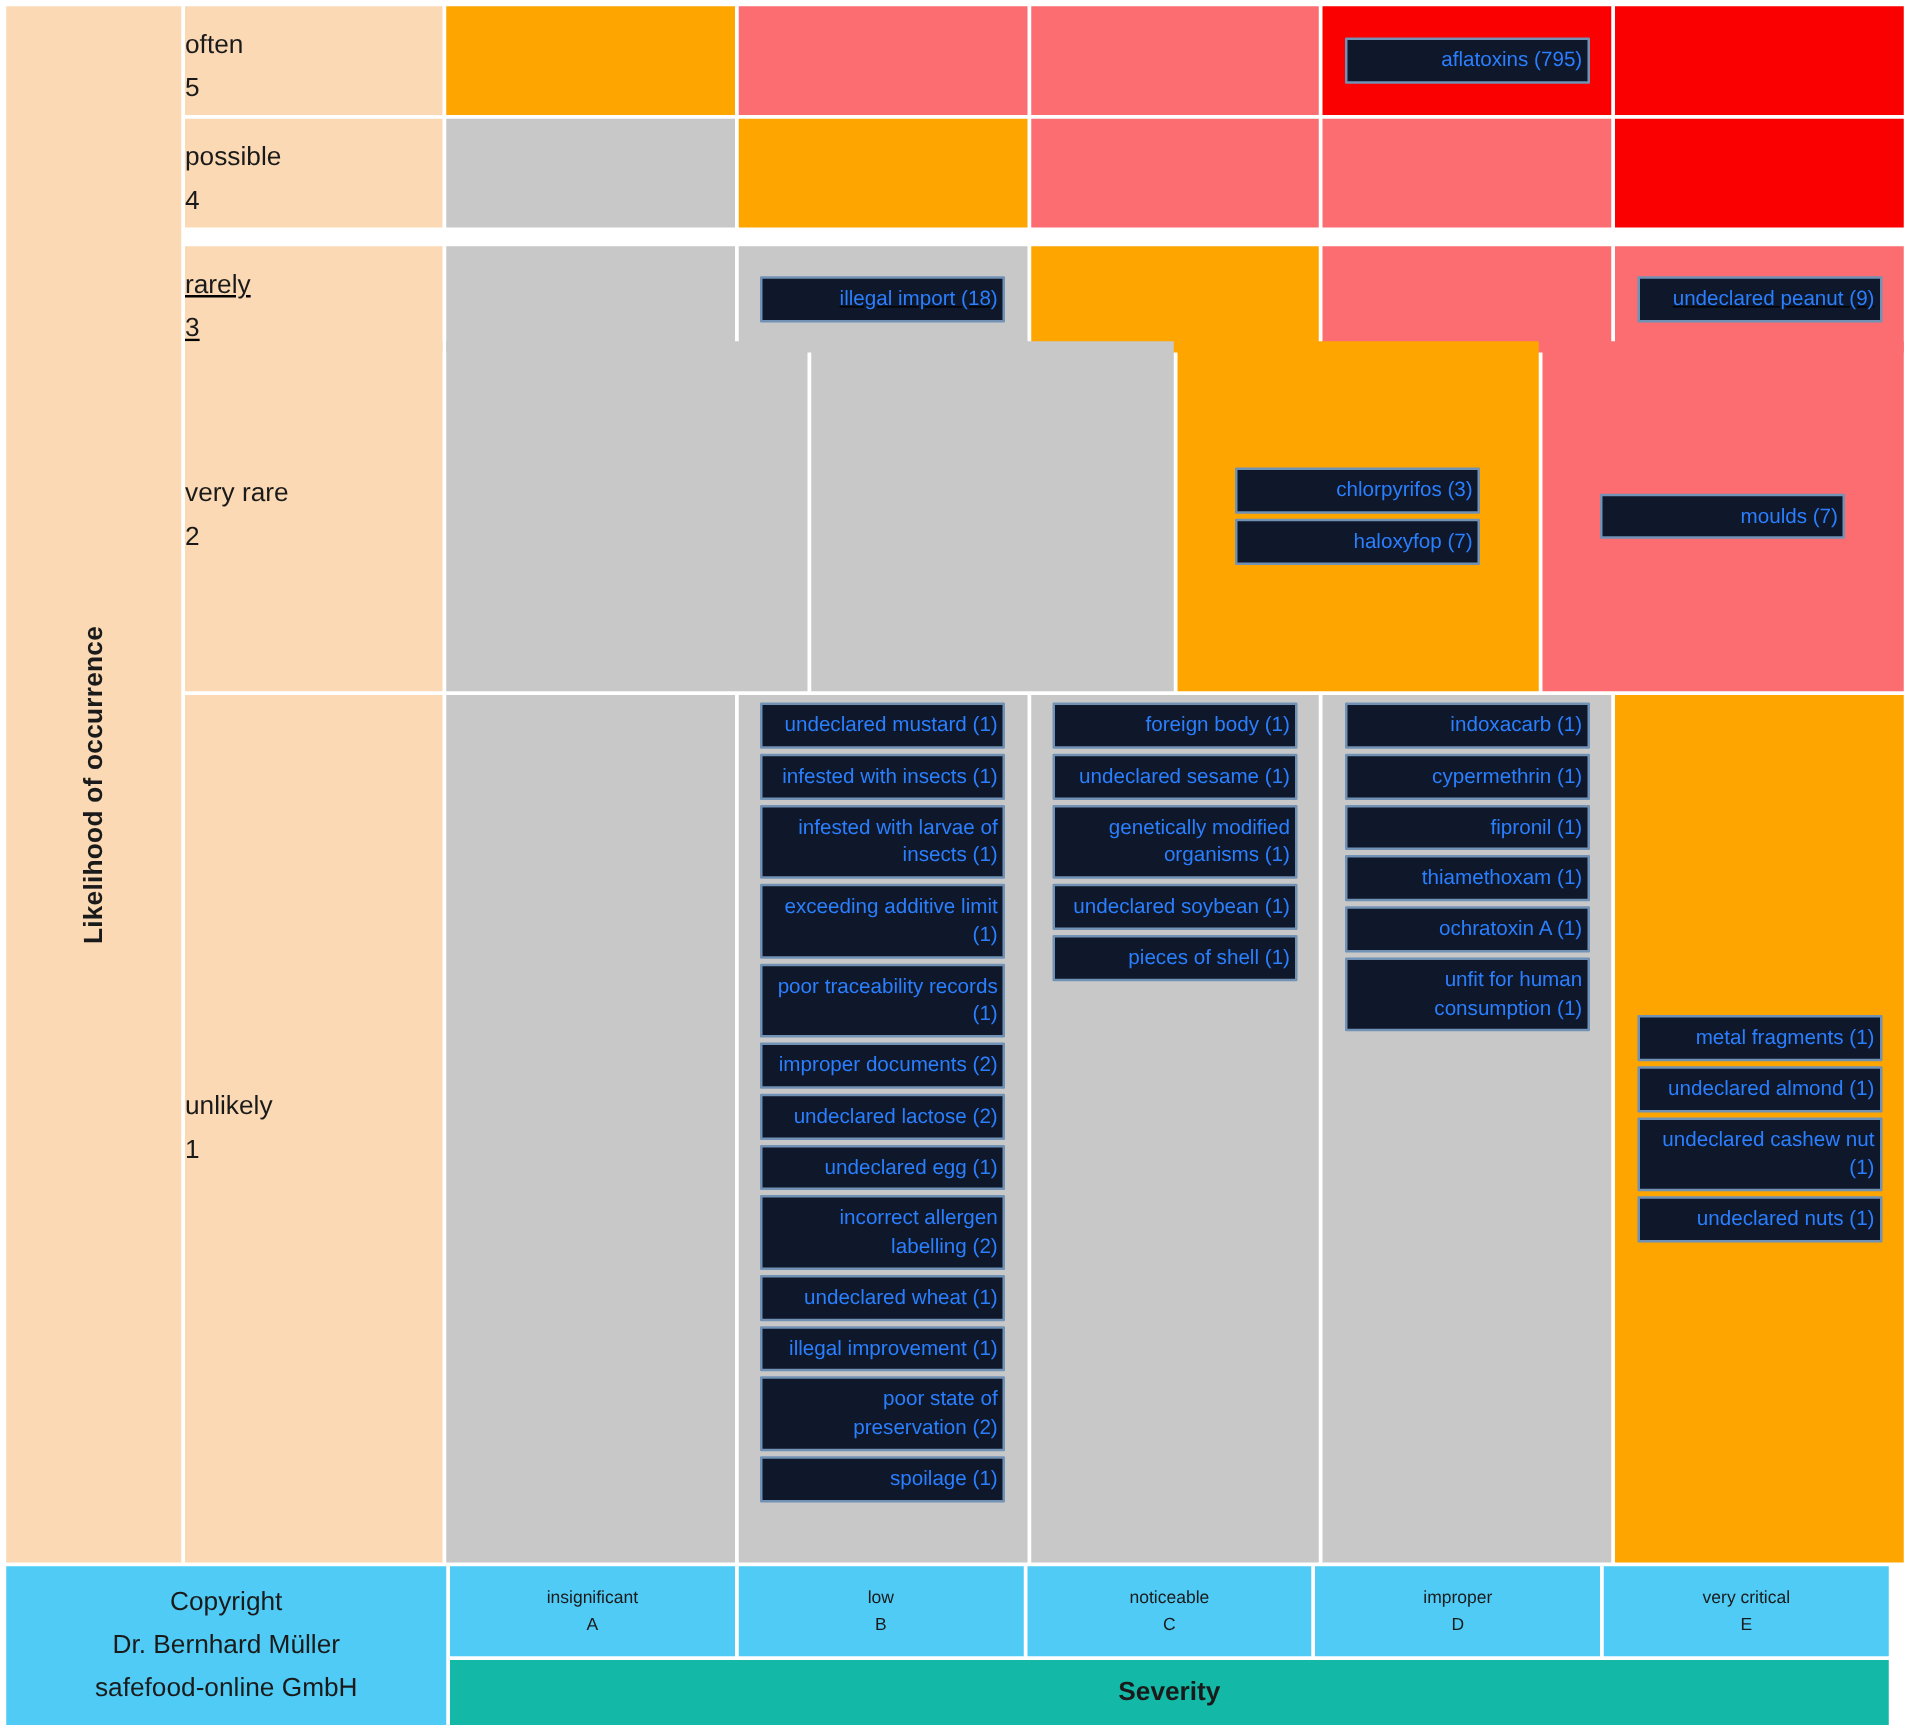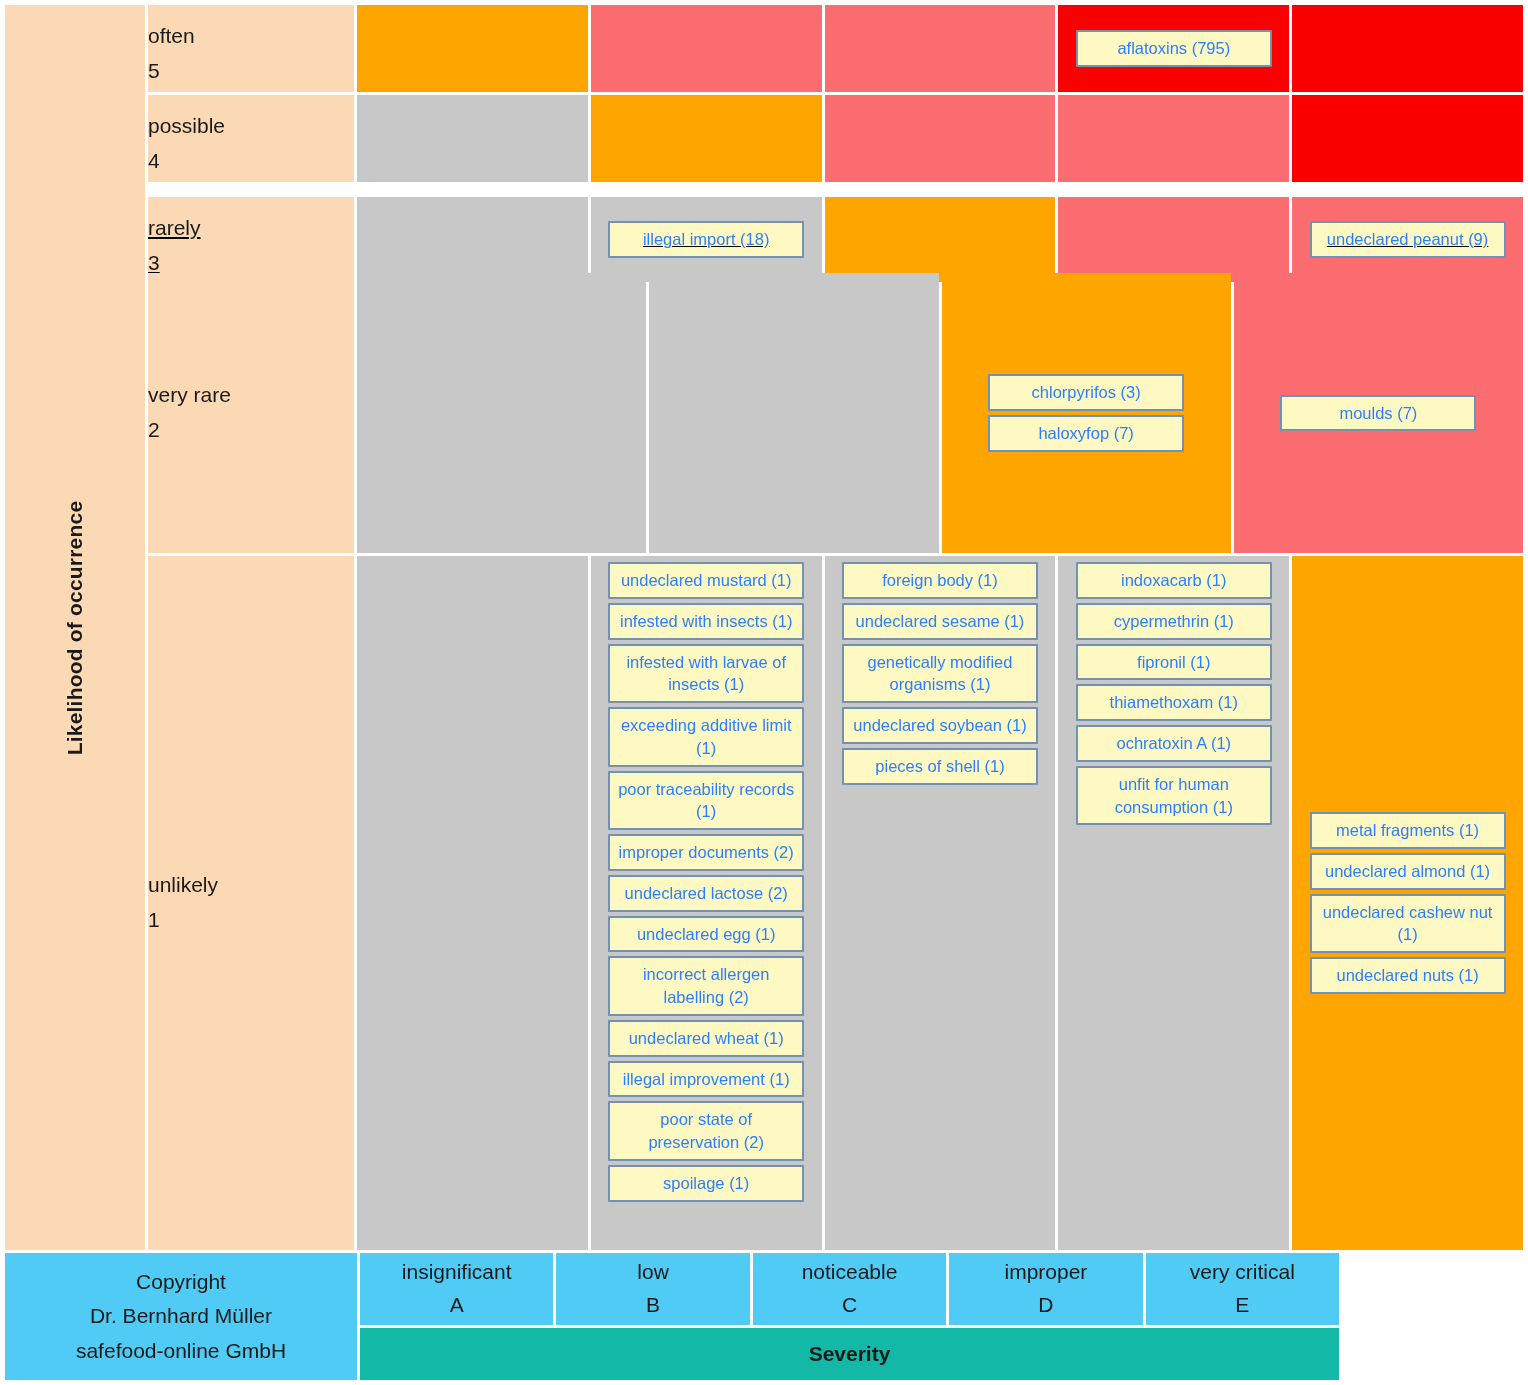--- a/index.html
+++ b/index.html
@@ -89,38 +89,38 @@
   
   .lv-grey   { background: #C8C8C8; }
   .lv-orange { background: #FFA500; }
   .lv-salmon { background: #FC6D72; }
   .lv-red    { background: #FA0000; }
 
   
   .chip {
     width: 196px;
     max-width: 100%;
-    background: #fef9c3;
+    background: #0f172a;
     border: 2px solid #7191B5;
     color: #2A7FFF;
     font-size: 16.5px;
     line-height: 1.38;
-    text-align: center;
+    text-align: right;
     padding: 5px 4px;
     box-sizing: border-box;
     font-weight: 500;
     border-radius: 1px;
   }
 
   
   .footer {
     position: absolute;
     left: 5px;
     top: 1253px;
-    width: 1334px;
+    width: 1506px;
     height: 127px;
   }
   .copyright {
     position: absolute;
     left: 0;
     top: 0;
     width: 352px;
     height: 127px;
     background: #4FCBF5;
     display: flex;
@@ -145,21 +145,21 @@
     display: flex;
     gap: 3px;
   }
   .sev-col {
     flex: 1 1 0;
     background: #4FCBF5;
     display: flex;
     flex-direction: column;
     align-items: center;
     justify-content: center;
-    font-size: 21px;
+    font-size: 14px;
     color: #1a1a1a;
     line-height: 1.55;
   }
   .sev-title {
     position: absolute;
     left: 0; right: 0;
     top: 75px;
     height: 52px;
     background: #14b8a6;
     display: flex;

